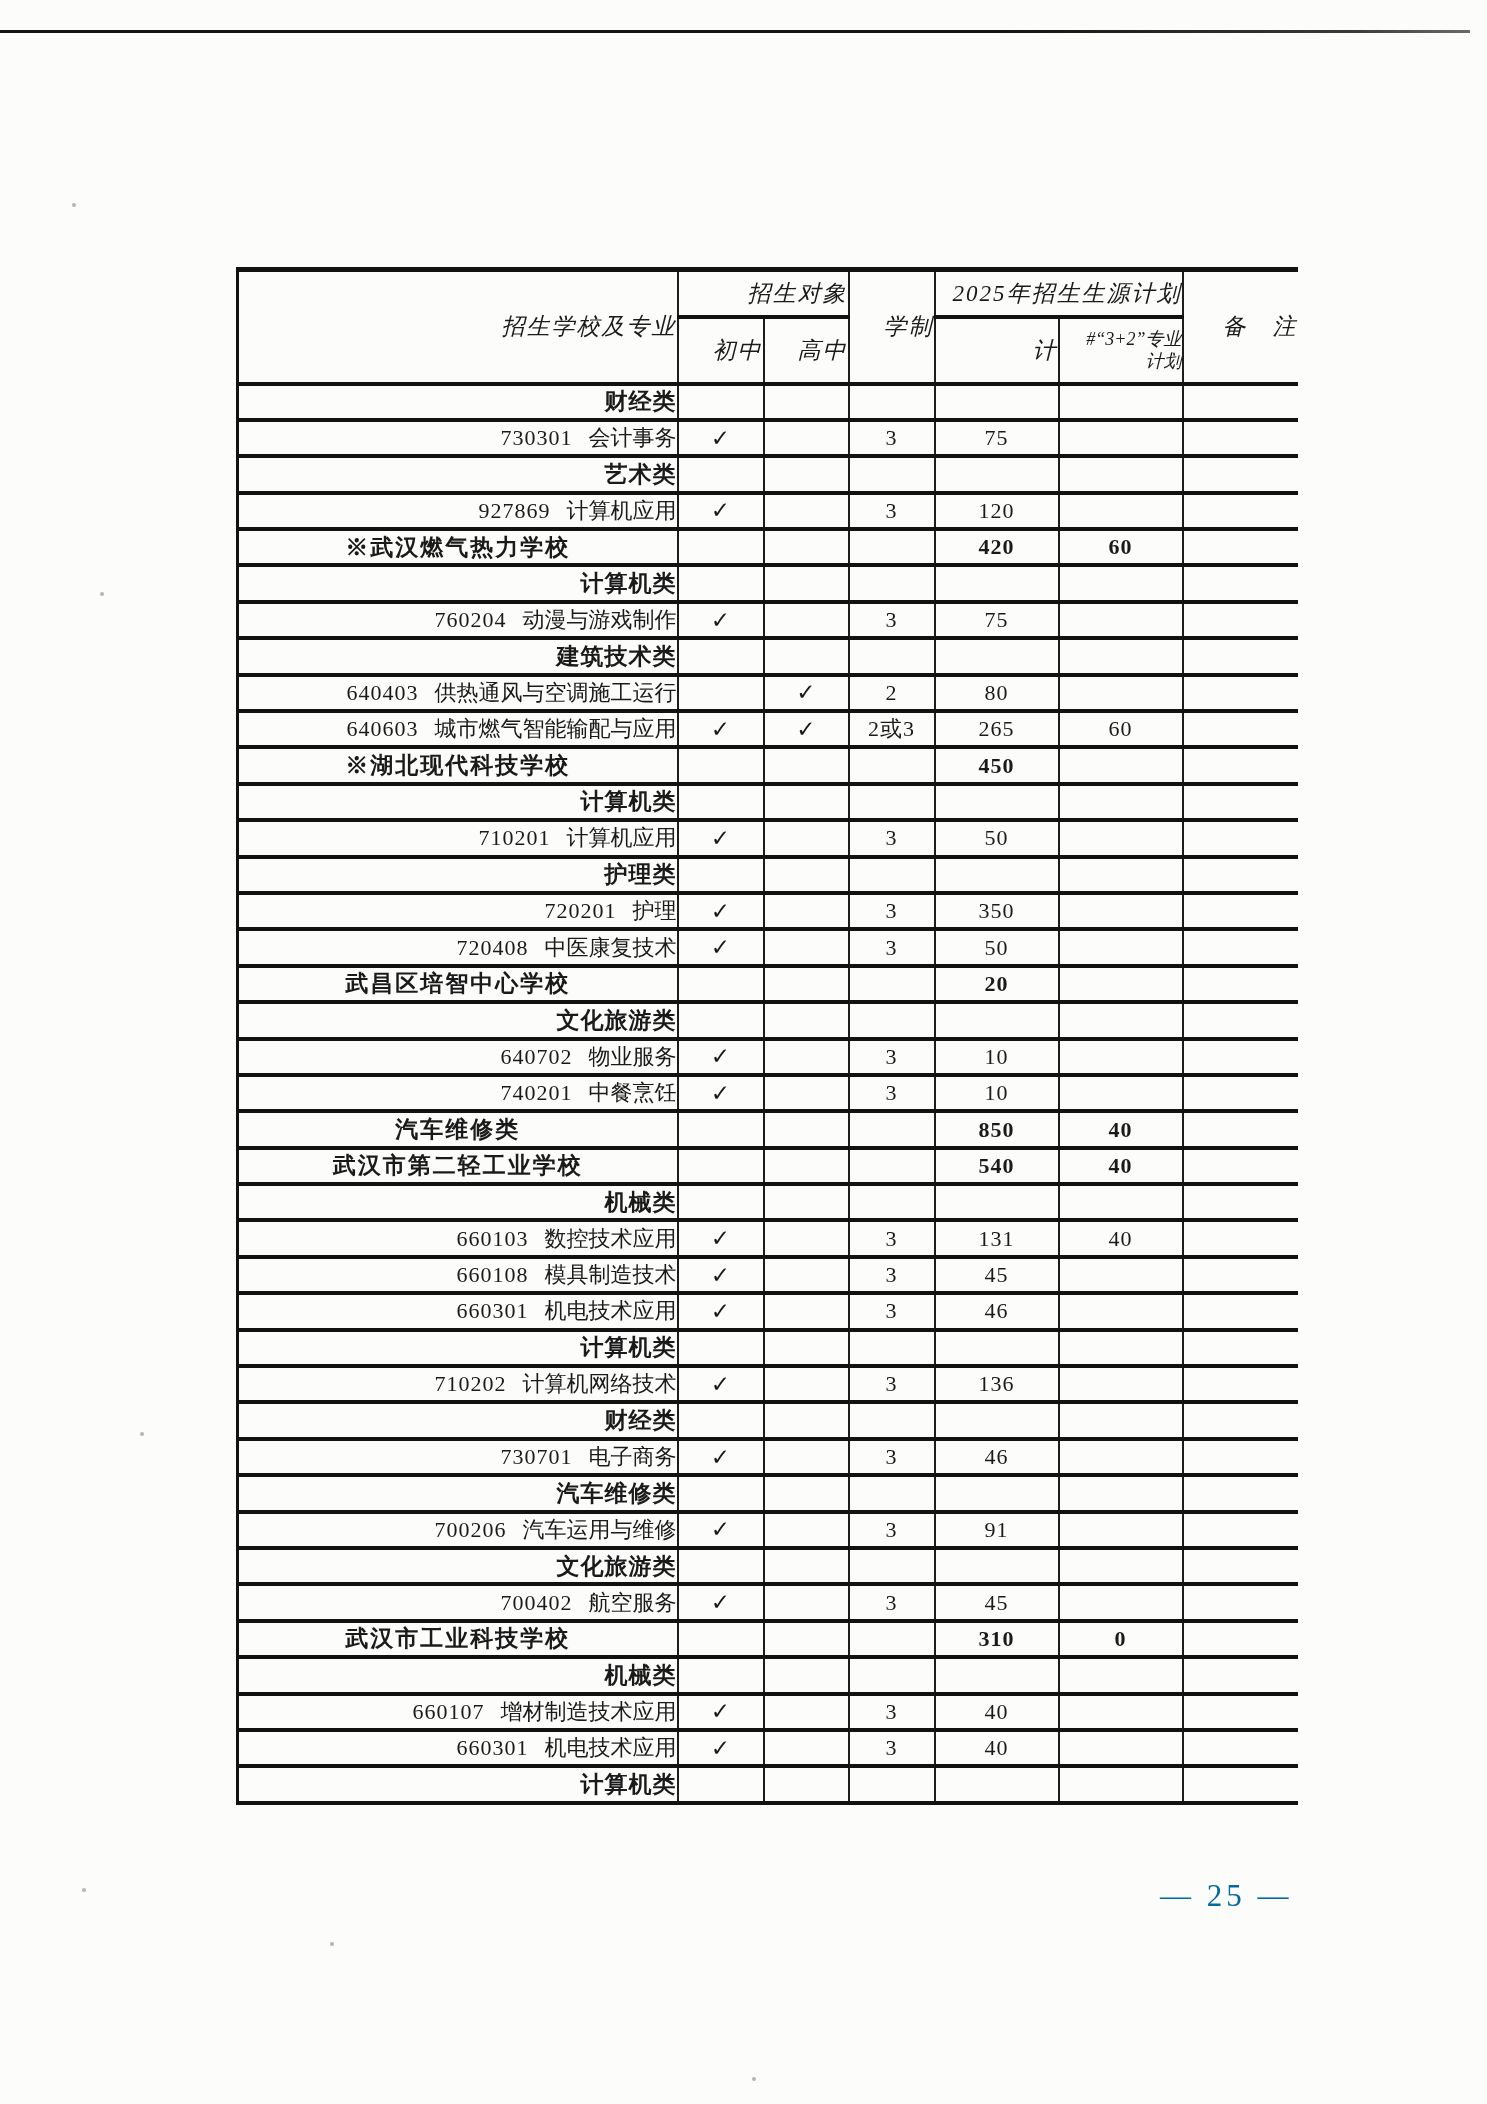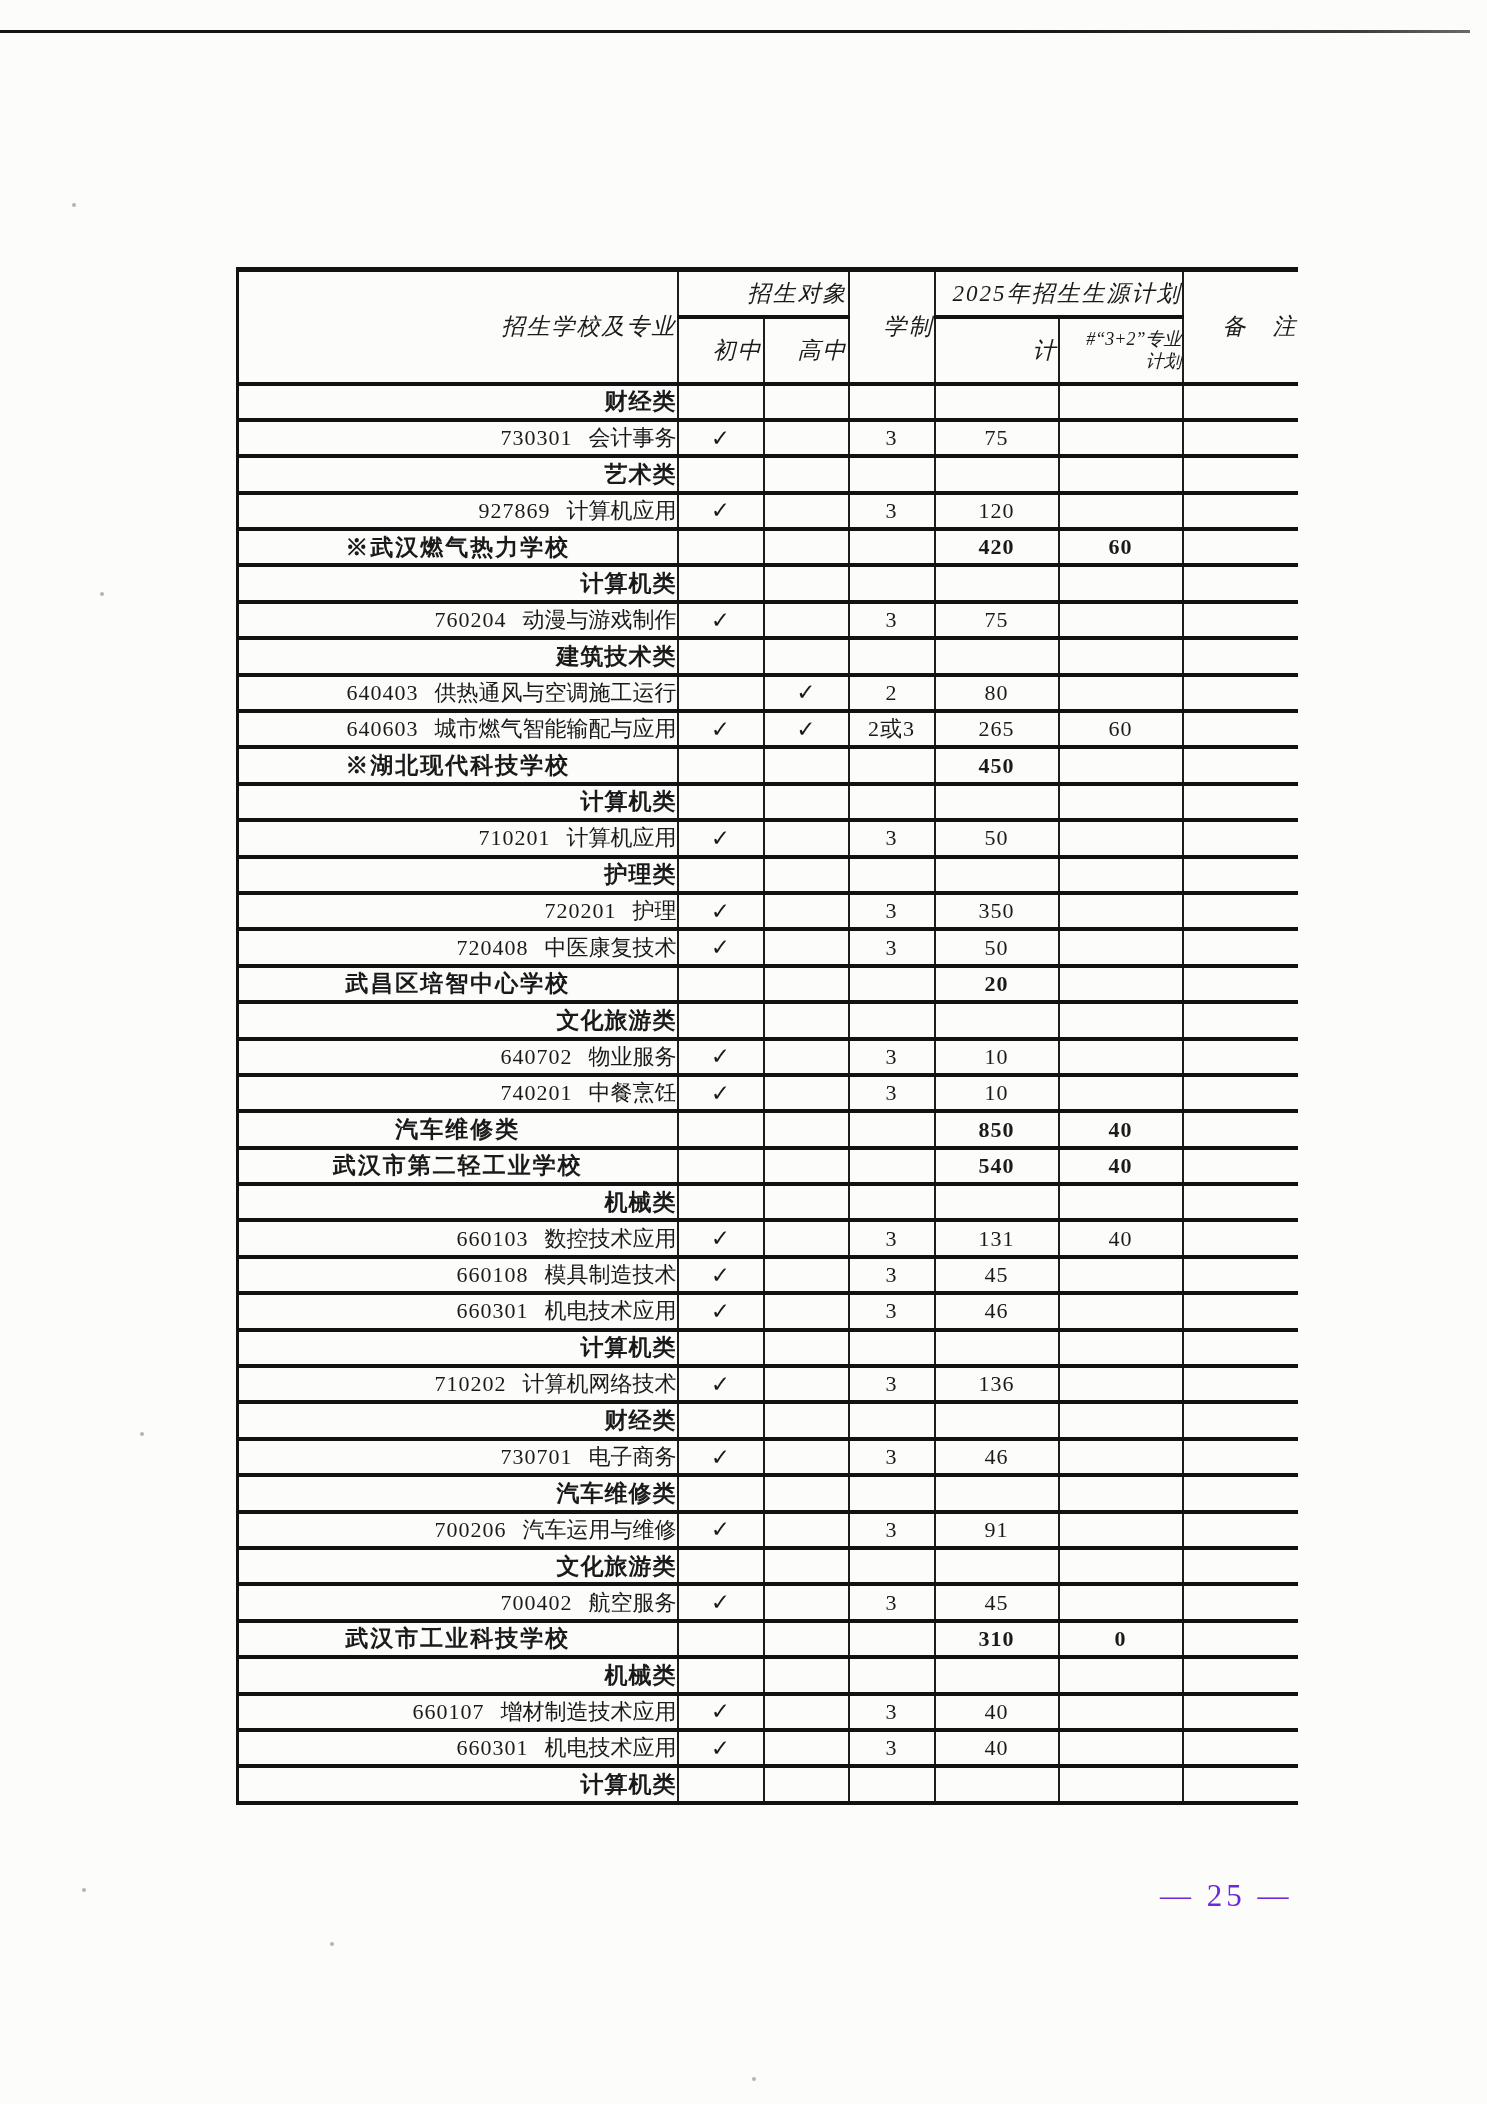--- a/index.html
+++ b/index.html
@@ -62,21 +62,21 @@
   td.c1.school   { font-weight:bold; font-size:23px; text-align:center; padding-left:0; letter-spacing:2px;margin-top:39px; }
   td.c1 .code   { letter-spacing:1px; margin-right:16px; }
   td.check { text-align:center; font-size:23px; }
   td.num   { text-align:center; letter-spacing:1px; }
   tr.school td.num { font-weight:bold; }
 
   
   .page-number {
     position:absolute; left:1160px; top:1878px;
     font-size:31px; letter-spacing:4px;
-    color:#6d28d9;
+    color:#0369a1;
   }
 </style>
 </head>
 <body>
 
 <div class="top-scan-line"></div>
 
 <table class="scan-table">
   <colgroup>
     <col style="width:440px">

